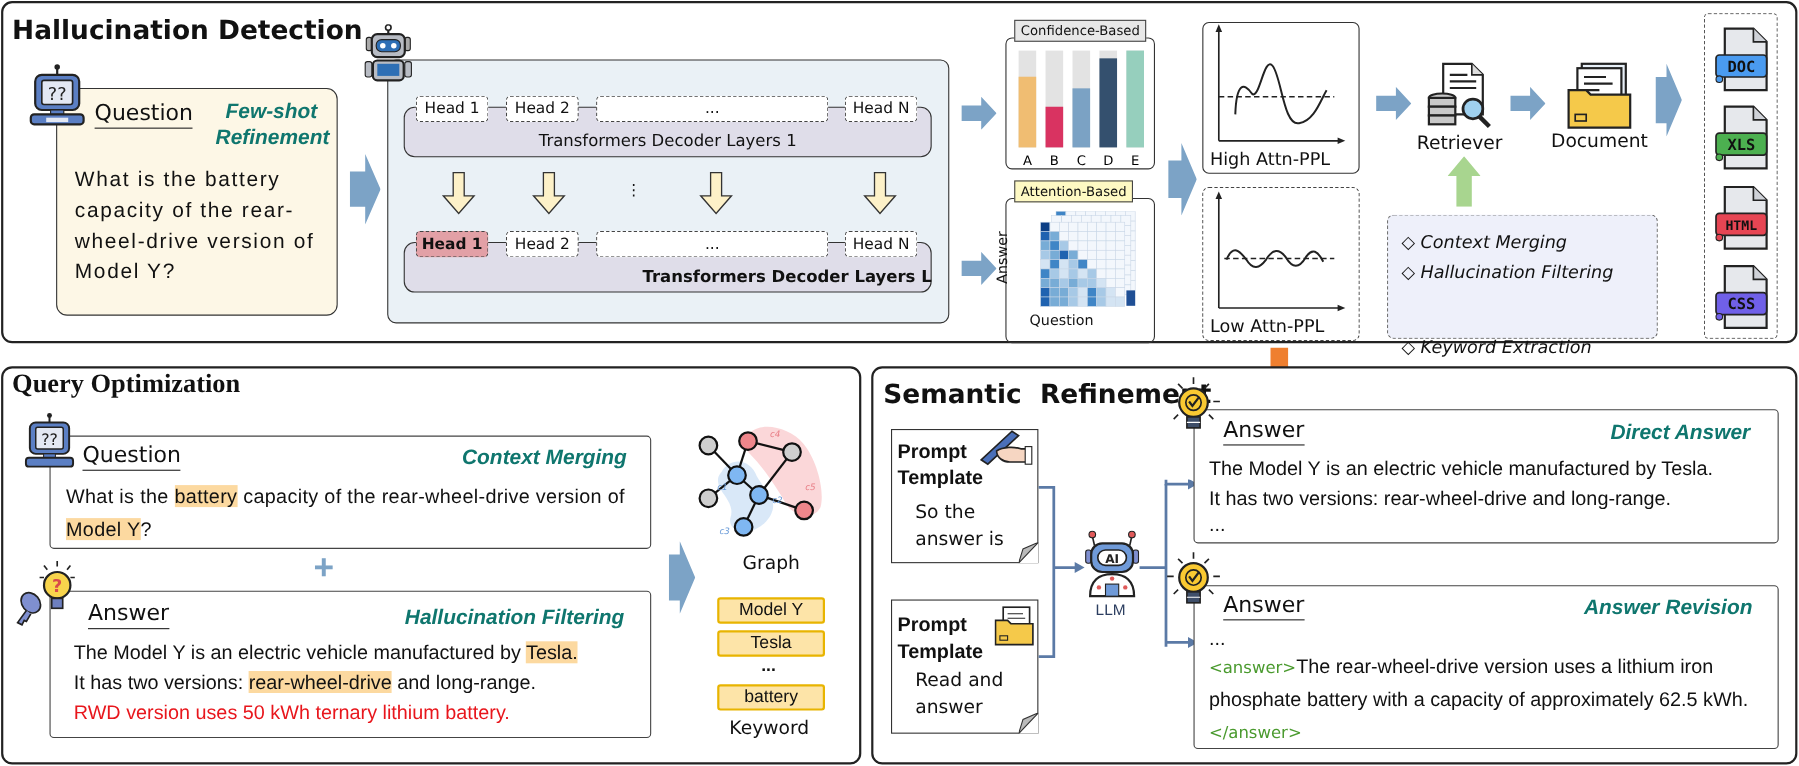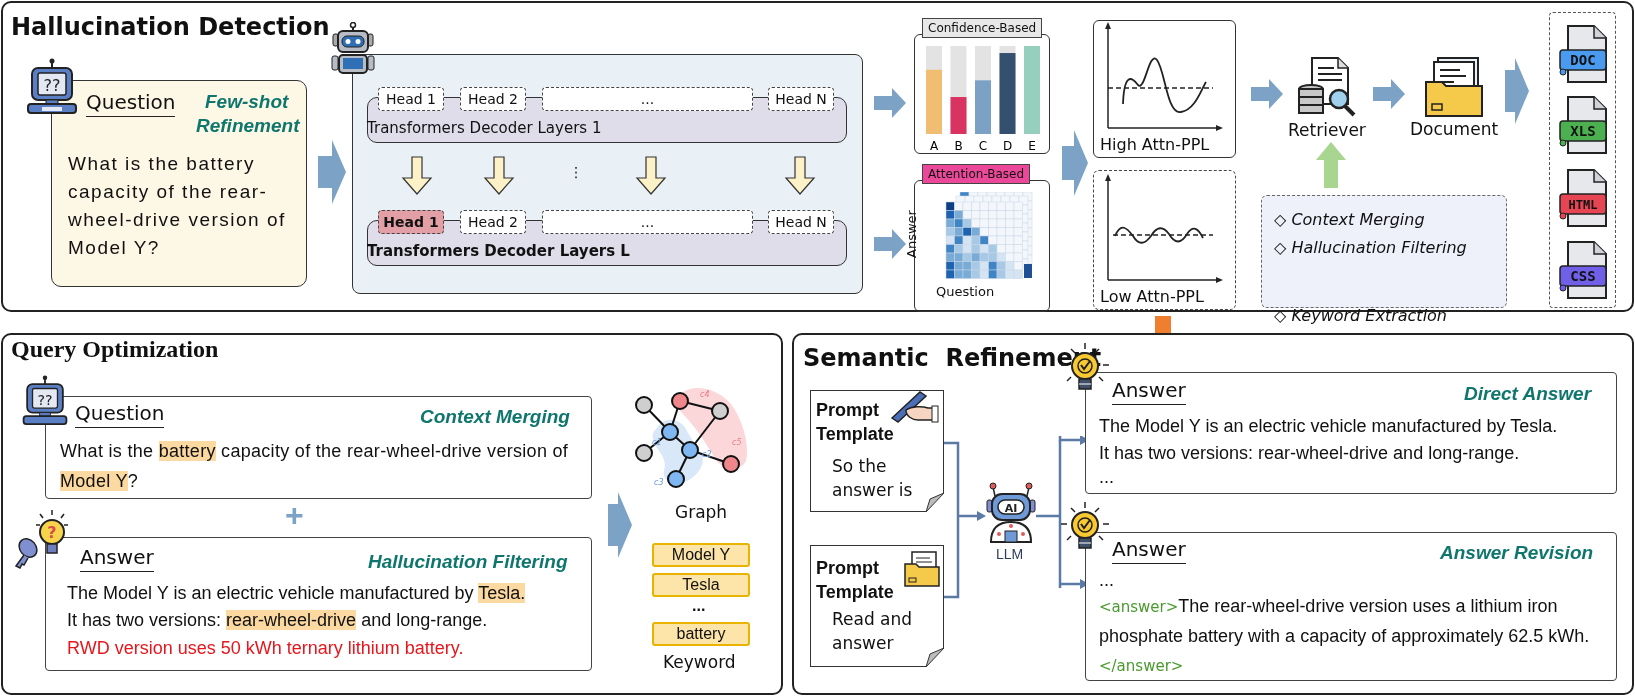--- a/index.html
+++ b/index.html
@@ -60,38 +60,38 @@
   <rect x="13" y="36" width="20" height="11" fill="#2e6fb5"></rect>
   <rect x="2" y="34" width="6" height="14" rx="2" fill="#b8bcc4" stroke="#222"></rect>
     <rect x="38" y="34" width="6" height="14" rx="2" fill="#b8bcc4" stroke="#222"></rect>
 </svg>
 
 <div class="layer" style="left:367px;top:97px;width:480px;height:46px;"></div>
 <div class="head" style="left:378px;top:87px;width:66px;">Head 1</div>
 <div class="head" style="left:460px;top:87px;width:66px;">Head 2</div>
 <div class="head" style="left:542px;top:87px;width:211px;">...</div>
 <div class="head" style="left:768px;top:87px;width:66px;">Head N</div>
-<div class="abs hand" style="left:367px;top:119px;width:480px;text-align:left;font-size:15px;">Transformers Decoder Layers 1</div>
+<div class="abs hand" style="left:367px;top:119px;width:480px;text-align:center;font-size:15px;">Transformers Decoder Layers 1</div>
 
 <svg class="abs" style="left:395px;top:156px;" width="440" height="40">
   <g fill="#fdf1c8" stroke="#333" stroke-width="1.2">
     <polygon points="17,1 27,1 27,22 36,22 22,38 8,22 17,22"></polygon>
     <polygon points="99,1 109,1 109,22 118,22 104,38 90,22 99,22"></polygon>
     <polygon points="251,1 261,1 261,22 270,22 256,38 242,22 251,22"></polygon>
     <polygon points="400,1 410,1 410,22 419,22 405,38 391,22 400,22"></polygon>
   </g>
 </svg>
 <div class="abs" style="left:569px;top:164px;font-size:14px;">⋮</div>
 
 <div class="layer" style="left:367px;top:220px;width:480px;height:46px;"></div>
 <div class="head" style="left:378px;top:210px;width:66px;background:#e2a0a6;font-weight:bold;">Head 1</div>
 <div class="head" style="left:460px;top:210px;width:66px;">Head 2</div>
 <div class="head" style="left:542px;top:210px;width:211px;">...</div>
 <div class="head" style="left:768px;top:210px;width:66px;">Head N</div>
-<div class="abs hand" style="left:367px;top:242px;width:480px;text-align:left;font-size:15px;font-weight:bold;">Transformers Decoder Layers L</div>
+<div class="abs hand" style="left:367px;top:242px;width:480px;text-align:right;font-size:15px;font-weight:bold;">Transformers Decoder Layers L</div>
 
 <svg class="abs" style="left:874px;top:88px;" width="32" height="30">
     <polygon points="0,8 18,8 18,0 32,15 18,30 18,22 0,22" fill="#7ca3c6"></polygon>
   </svg>
 <svg class="abs" style="left:874px;top:229px;" width="32" height="30">
     <polygon points="0,8 18,8 18,0 32,15 18,30 18,22 0,22" fill="#7ca3c6"></polygon>
   </svg>
 
 <div class="abs" style="left:914px;top:34px;width:136px;height:120px;border:1.5px solid #333;border-radius:6px;box-sizing:border-box;"></div>
 <div class="abs hand" style="left:922px;top:18px;padding:2px 5px;background:#e8e8e8;border:1.2px solid #444;font-size:12px;">Confidence-Based</div>
@@ -107,21 +107,21 @@
     <text x="69" y="110" text-anchor="middle" font-size="12" font-family="DejaVu Sans,sans-serif">C</text>
     <rect x="85.5" y="6" width="16" height="88" fill="#e3e3e3"></rect>
     <rect x="85.5" y="13.039999999999992" width="16" height="80.96000000000001" fill="#34506e"></rect>
     <text x="93.5" y="110" text-anchor="middle" font-size="12" font-family="DejaVu Sans,sans-serif">D</text>
     <rect x="110" y="6" width="16" height="88" fill="#e3e3e3"></rect>
     <rect x="110" y="6" width="16" height="88" fill="#96cfbd"></rect>
     <text x="118" y="110" text-anchor="middle" font-size="12" font-family="DejaVu Sans,sans-serif">E</text>
   </svg>
 
 <div class="abs" style="left:914px;top:180px;width:136px;height:132px;border:1.5px solid #333;border-radius:6px;box-sizing:border-box;"></div>
-<div class="abs hand" style="left:922px;top:164px;padding:2px 5px;background:#ec4899;border:1.2px solid #444;font-size:12px;">Attention-Based</div>
+<div class="abs hand" style="left:922px;top:164px;padding:2px 5px;background:#fef9c3;border:1.2px solid #444;font-size:12px;">Attention-Based</div>
 <svg class="abs" id="attn-svg" style="left:944px;top:192px;" width="100" height="90">
     <g>
       <rect x="16" y="0" width="9" height="9" fill="#3f85c6" stroke="#c8d6e6" stroke-width="0.5"></rect>
       <rect x="25" y="0" width="9" height="9" fill="#f3f7fc" stroke="#c8d6e6" stroke-width="0.5"></rect>
       <rect x="34" y="0" width="9" height="9" fill="#f3f7fc" stroke="#c8d6e6" stroke-width="0.5"></rect>
       <rect x="43" y="0" width="9" height="9" fill="#f3f7fc" stroke="#c8d6e6" stroke-width="0.5"></rect>
       <rect x="52" y="0" width="9" height="9" fill="#f3f7fc" stroke="#c8d6e6" stroke-width="0.5"></rect>
       <rect x="61" y="0" width="9" height="9" fill="#f3f7fc" stroke="#c8d6e6" stroke-width="0.5"></rect>
       <rect x="70" y="0" width="9" height="9" fill="#f3f7fc" stroke="#c8d6e6" stroke-width="0.5"></rect>
       <rect x="79" y="0" width="9" height="9" fill="#f3f7fc" stroke="#c8d6e6" stroke-width="0.5"></rect>

